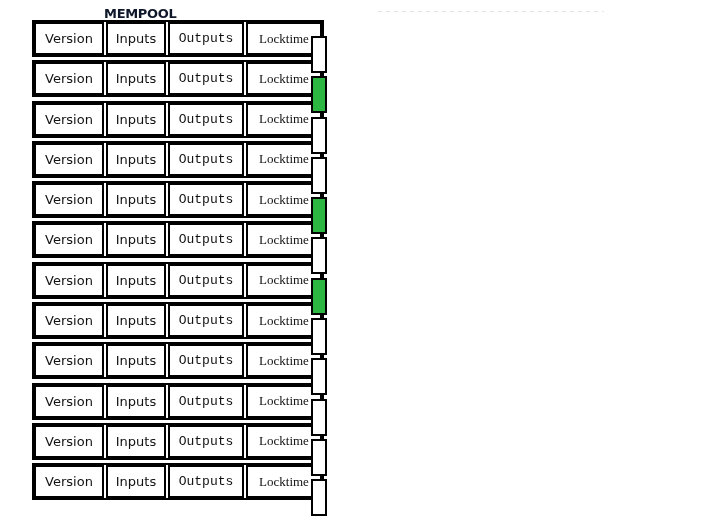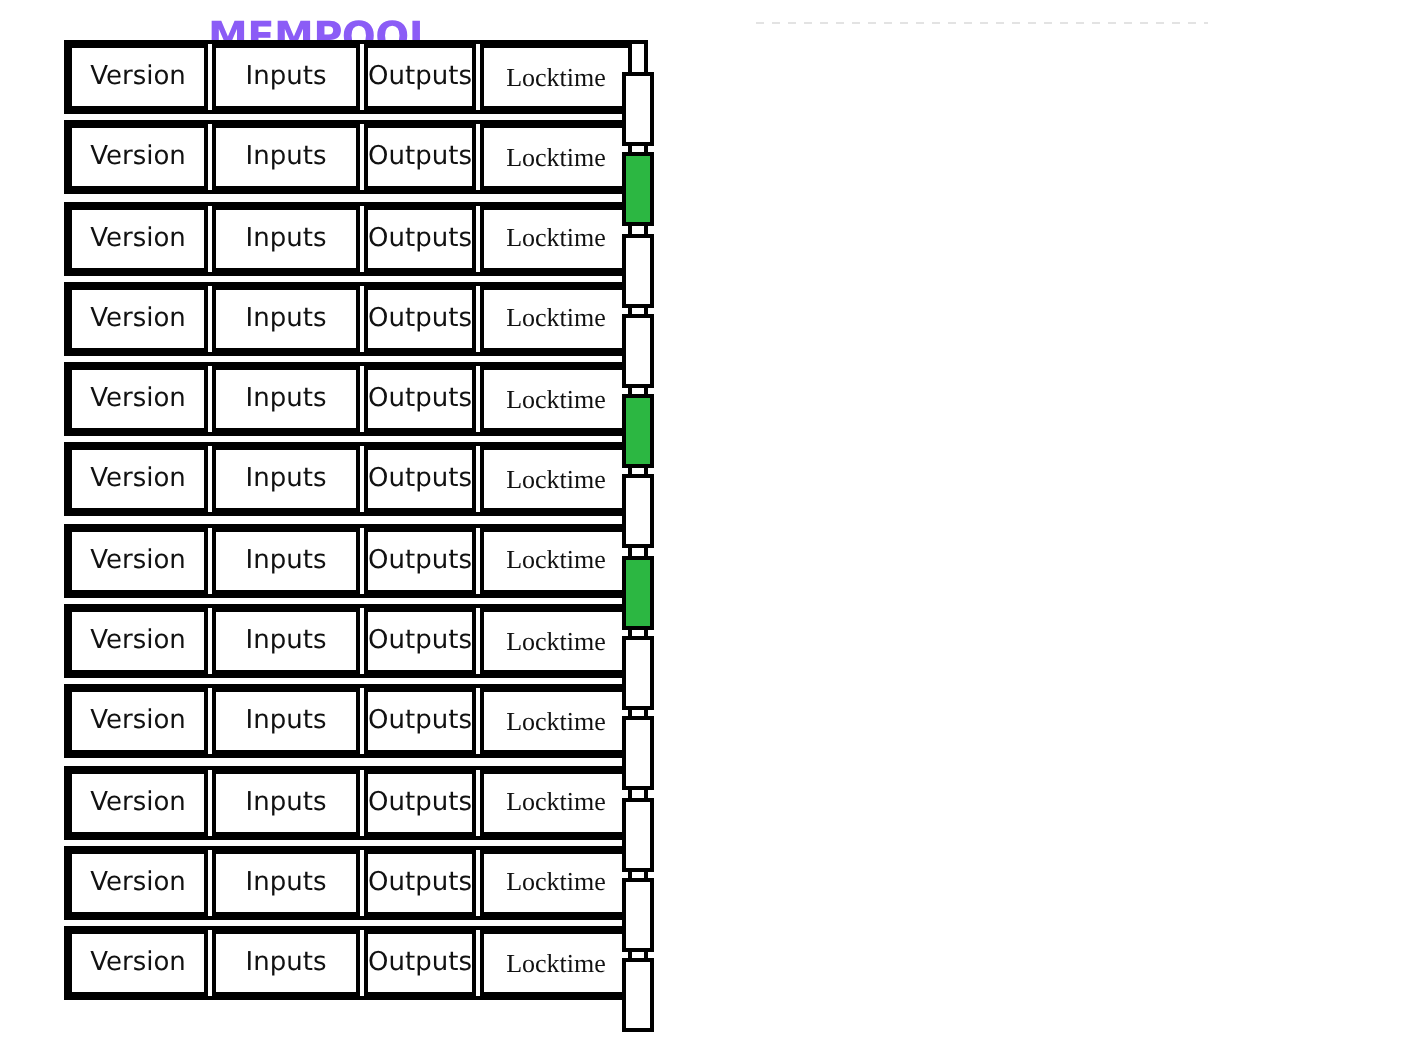--- a/index.html
+++ b/index.html
@@ -15,23 +15,23 @@
     font-family: "DejaVu Sans", sans-serif;
   }
   .figure {
     position: absolute;
     inset: 0;
   }
   .title {
     position: absolute;
     left: 104px;
     top: 6px;
-    font-size: 20px;
+    font-size: 13px;
     font-weight: bold;
-    color: #8b5cf6;
+    color: #0f172a;
     letter-spacing: -0.3px;
     white-space: nowrap;
   }
   .dashed-line {
     position: absolute;
     left: 378px;
     top: 11px;
     width: 226px;
     height: 1px;
     background: repeating-linear-gradient(90deg,
@@ -62,22 +62,22 @@
     border: 2px solid #000000;
     background: #ffffff;
     display: flex;
     align-items: center;
     justify-content: center;
     font-size: 13px;
     color: #111111;
     white-space: nowrap;
   }
   .w0 { width: 70px; }
-  .w1 { width: 74px; }
-  .w2 { width: 56px; }
+  .w1 { width: 60px; }
+  .w2 { width: 76px; font-family: Liberation Mono, monospace; }
   .w3 { width: 76px; font-family: Liberation Serif, serif; }
   .status-col {
     position: absolute;
     left: 311px;
     top: 36px;
     display: flex;
     flex-direction: column;
     gap: 3.3px;
   }
   .status-box {

